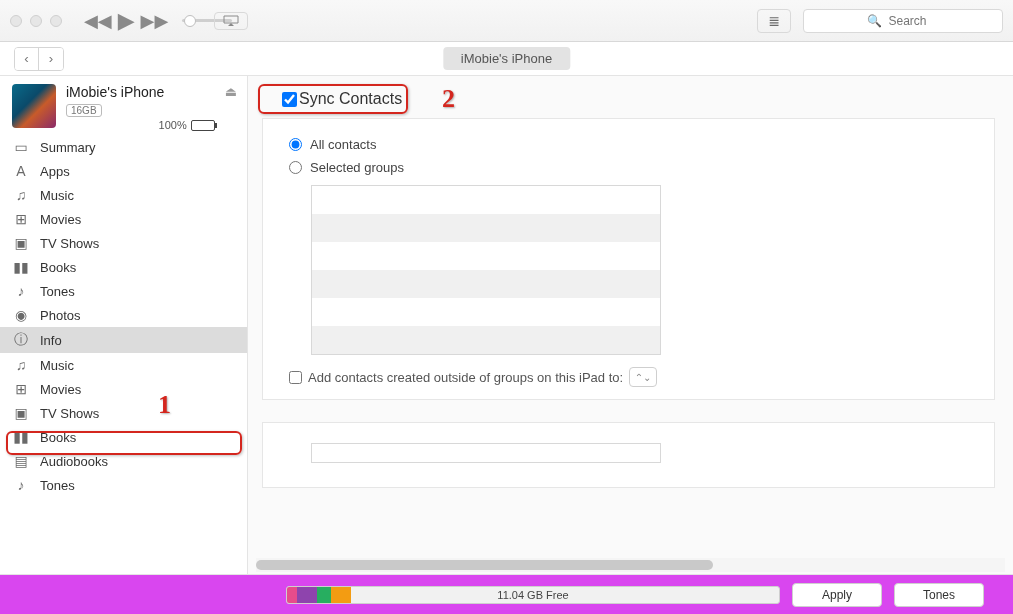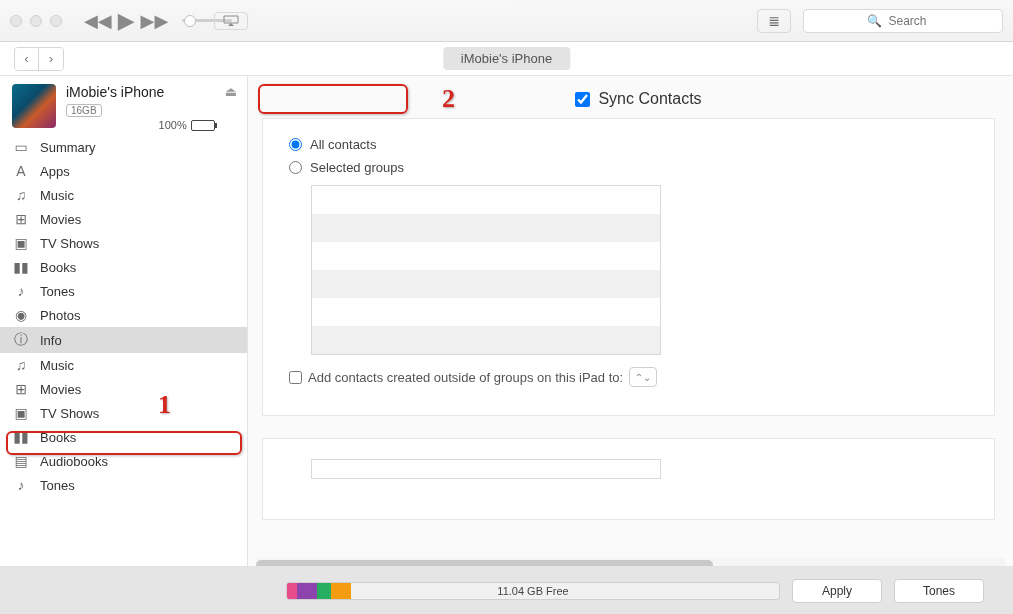--- a/index.html
+++ b/index.html
@@ -44,34 +44,34 @@
 .eject { color: #9a9a9a; font-size: 13px; align-self: flex-start; cursor: pointer; }
 
 .sec-label { font-size: 11px; color: #8a8a8a; padding: 10px 12px 4px; }
 .nav-item { display: flex; align-items: center; gap: 10px; padding: 4px 12px; font-size: 13px; color: #333; cursor: pointer; }
 .nav-item.active { background: #dcdcdc; }
 .nav-ico { width: 18px; text-align: center; color: #6a6a6a; font-size: 14px; }
 .annot-box { position: absolute; border: 2px solid #d4261e; border-radius: 6px; pointer-events: none; box-shadow: 1px 1px 3px rgba(0,0,0,.25); }
 .annot-num { position: absolute; font: bold 26px Georgia, serif; color: #d4261e; text-shadow: 1px 1px 2px rgba(0,0,0,.3); pointer-events: none; }
 
 
-.panel-head { display: flex; align-items: center; gap: 8px; font-size: 16px; color: #333; margin-bottom: 10px; margin-left: 20px; justify-content: center; }
+.panel-head { display: flex; align-items: center; gap: 2px; font-size: 16px; color: #333; margin-bottom: 10px; margin-left: 20px; }
 .panel-head input[type=checkbox]{ width:15px; height:15px; }
-.panel { background: #fff; border: 1px solid #e6e6e6; padding: 16px 20px 28px; margin-bottom: 22px; }
+.panel { background: #fff; border: 1px solid #e6e6e6; padding: 16px 20px 12px; margin-bottom: 22px; }
 .radio-row { display: flex; align-items: center; gap: 8px; font-size: 13px; color: #444; padding: 2px 0 6px 6px; }
 .group-list { width: 350px; height: 170px; border: 1px solid #d8d8d8; margin: 4px 0 12px 28px; background: #fff; }
 .group-list .stripe { height: 28px; }
 .group-list .stripe:nth-child(even){ background:#f0f0f0; }
 .under-row { display:flex; align-items:center; gap:6px; margin-left:6px; font-size:13px; color:#555;}
 .select-stub { width: 28px; height: 20px; border: 1px solid #cfcfcf; border-radius: 4px; display: inline-flex; align-items:center; justify-content:center; font-size:10px; color:#888;}
 .hscroll { position: absolute; left: 256px; right: 8px; bottom: 42px; height: 14px; background: #f5f5f5; }
 .hscroll .thumb { position:absolute; left:0; top:2px; height:10px; width:61%; background:#c9c9c9; border-radius:5px;}
 
 
-.footer { position: absolute; left:0; right:0; bottom:0; height: 48px; border-top: 1px solid #e4e4e4; background:#e5e5e5; display:flex; align-items:center; padding: 0 14px; gap: 12px;}
+.footer { position: absolute; left:0; right:0; bottom:0; height: 40px; border-top: 1px solid #e4e4e4; background:#d946ef; display:flex; align-items:center; padding: 0 14px; gap: 12px;}
 .cap-bar { flex:0 0 494px; height:18px; border:1px solid #cfcfcf; border-radius:3px; background:#f1f1f1; position:relative; overflow:hidden; margin-left:272px;}
 .cap-seg { height:100%; float:left;}
 .cap-label { position:absolute; left:0; right:0; top:0; bottom:0; display:flex; align-items:center; justify-content:center; font-size:11px; color:#444;}
 .btn { min-width:90px; height:24px; border:1px solid #cfcfcf; border-radius:4px; background:#fff; cursor:pointer; font-size:12px; color:#333;}
 .vol { display:flex; align-items:center; gap:4px; margin-left:6px;}
 .vol-track { width:50px; height:3px; background:#cfcfcf; border-radius:2px;}
 .vol-knob { width:12px; height:12px; border-radius:50%; background:#fff; border:1px solid #bfbfbf; margin-left:-52px;}
 </style>
 </head>
 <body>

